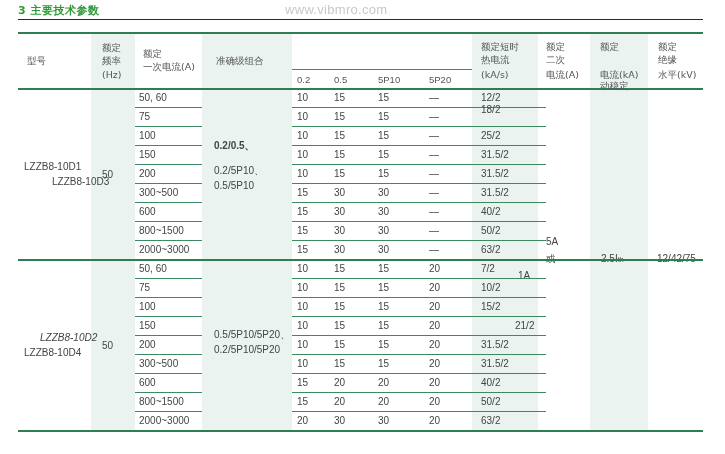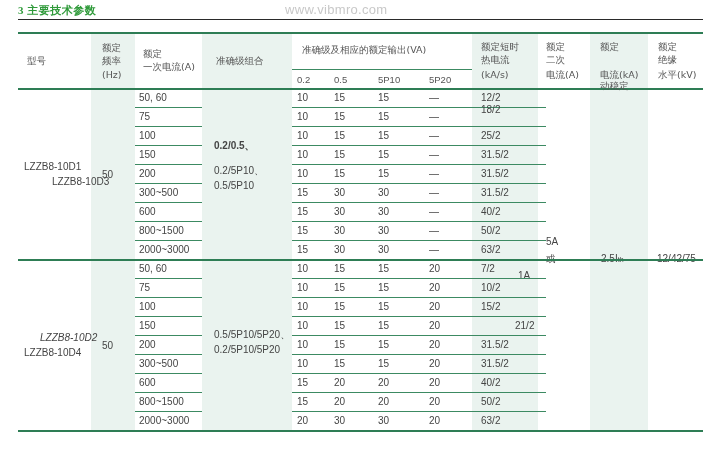--- a/index.html
+++ b/index.html
@@ -1,18 +1,18 @@
 <!DOCTYPE html>
 <html><head>
 <meta charset="utf-8">
 <style>
   html, body { margin: 0; padding: 0; background: #ffffff; }
   body { width: 725px; height: 454px; position: relative; overflow: hidden;
          font-family: "DejaVu Sans", "Liberation Sans", sans-serif; color: #3a3a3a; }
-  .section-title { position: absolute; left: 18px; top: 3px; font-size: 11px; color: #2f9a3a; font-weight: bold; letter-spacing: 0.5px; font-family: Liberation Serif, serif; }
+  .section-title { position: absolute; left: 18px; top: 3px; font-size: 11px; color: #2f9a3a; font-weight: bold; letter-spacing: 0.5px; }
   .watermark { position: absolute; left: 285px; top: 2px; font-size: 13px; color: #c8c8c8; font-family: "Liberation Sans", sans-serif; letter-spacing: 0.3px; }
   .title-rule { position: absolute; left: 18px; top: 19px; width: 685px; height: 1px; background: #2a2a2a; }
 
   .tbl { position: absolute; left: 18px; top: 32px; width: 685px; height: 398px; }
   .bg { position: absolute; top: 0; bottom: 0; background: #eaf3ef; }
   .hline { position: absolute; height: 1px; background: #3c8a62; }
   .hline.thick { height: 2px; background: #2e7d55; }
   .cell { position: absolute; font-size: 10px; line-height: 12px; color: #444; white-space: nowrap;
           font-family: "Liberation Sans", sans-serif; }
   .cell.cjk { font-family: "DejaVu Sans", sans-serif; font-size: 9.5px; }
@@ -37,21 +37,20 @@
   <div class="hline" style="left:274px;width:180px;top:37px;"></div>
   <div class="hline thick" style="left:0;width:685px;top:56px;"></div>
 
   <div class="cell cjk hdr" style="left:9px;top:22px;">型号</div>
   <div class="cell cjk hdr" style="left:84px;top:9px;">额定</div>
   <div class="cell cjk hdr" style="left:84px;top:22px;">频率</div>
   <div class="cell cjk hdr" style="left:84px;top:36px;">(Hz)</div>
   <div class="cell cjk hdr" style="left:125px;top:15px;">额定</div>
   <div class="cell cjk hdr" style="left:125px;top:28px;">一次电流(A)</div>
   <div class="cell cjk hdr" style="left:198px;top:22px;">准确级组合</div>
-  <div class="cell cjk hdr" style="left:284px;top:11px;">准确级及相应的额定输出(VA)</div>
   <div class="cell hdr" style="left:279px;top:41px;">0.2</div>
   <div class="cell hdr" style="left:316px;top:41px;">0.5</div>
   <div class="cell hdr" style="left:360px;top:41px;">5P10</div>
   <div class="cell hdr" style="left:411px;top:41px;">5P20</div>
   <div class="cell cjk hdr" style="left:463px;top:8px;text-align:right;">额定短时</div>
   <div class="cell cjk hdr" style="left:463px;top:21px;">热电流</div>
   <div class="cell cjk hdr" style="left:463px;top:36px;">(kA/s)</div>
   <div class="cell cjk hdr" style="left:528px;top:8px;">额定</div>
   <div class="cell cjk hdr" style="left:528px;top:21px;">二次</div>
   <div class="cell cjk hdr" style="left:528px;top:36px;">电流(A)</div>

